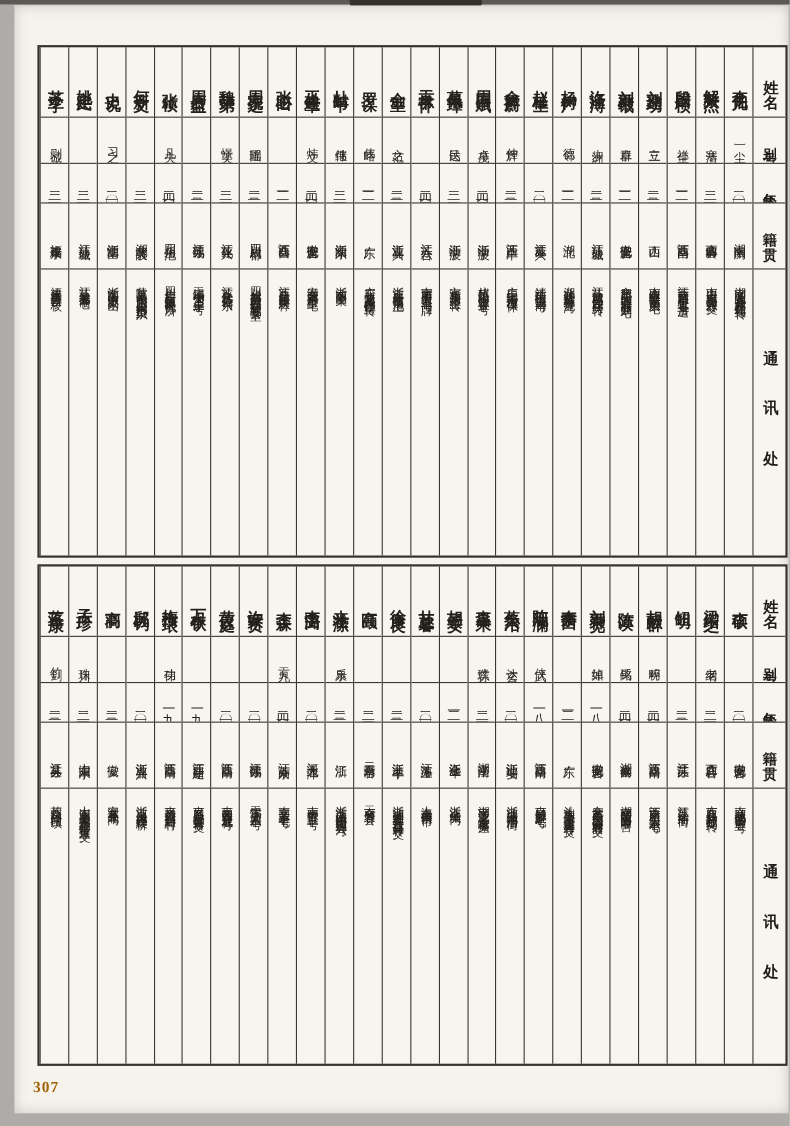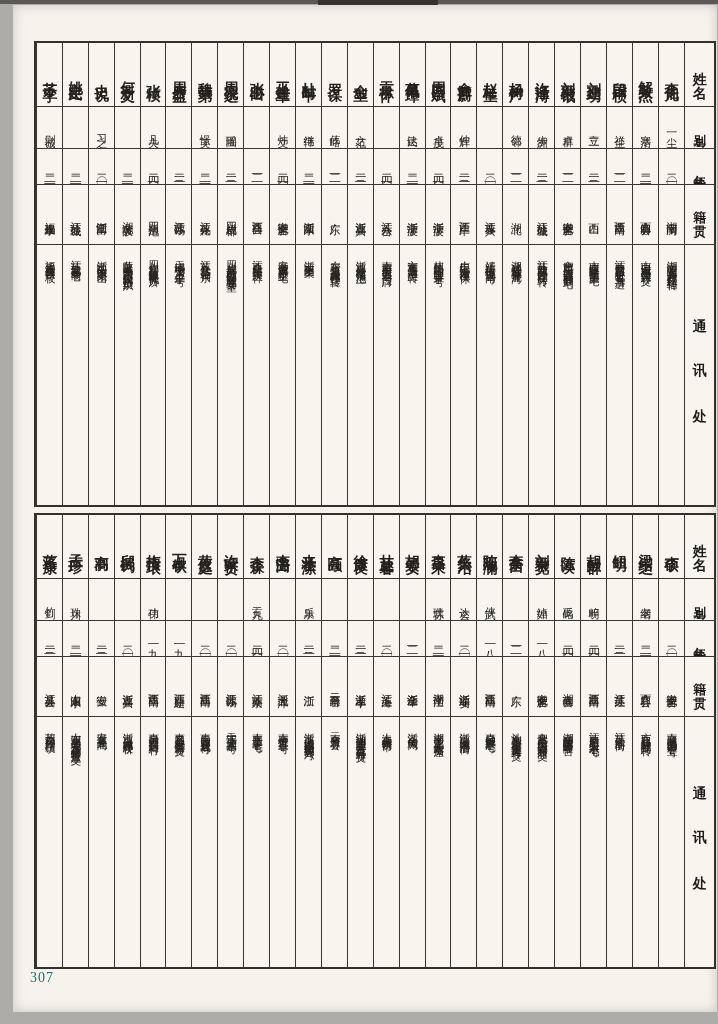--- a/index.html
+++ b/index.html
@@ -41,23 +41,23 @@
   .cell.age{font-size:12px;letter-spacing:2px;justify-content:center;}
   .cell.native{font-size:11px;letter-spacing:1px;justify-content:center;line-height:13px;}
   .cell.address{font-size:10.5px;letter-spacing:1.5px;padding-top:7px;line-height:12.5px;}
   .hcell{font-weight:bold;justify-content:center;color:#1f1c19;}
   .h-name{font-size:14px;letter-spacing:14px;}
   .h-alias{font-size:12.5px;letter-spacing:4px;}
   .h-age{font-size:12.5px;letter-spacing:2px;}
   .h-native{font-size:13px;letter-spacing:14px;}
   .h-address{font-size:14px;letter-spacing:46px;}
   .page-number{
-    position:absolute;left:17px;bottom:26px;
+    position:absolute;left:17px;bottom:14px;
     font-family:"Liberation Serif","DejaVu Serif",serif;
-    font-size:14px;color:#0f766e;letter-spacing:1px;
+    font-size:14px;color:#a16207;letter-spacing:1px;font-weight:bold;
   }
 </style>
 </head>
 <body>
 
 <div class="edge-top"></div>
 <div class="smudge"></div>
 
 <div class="page">
 

